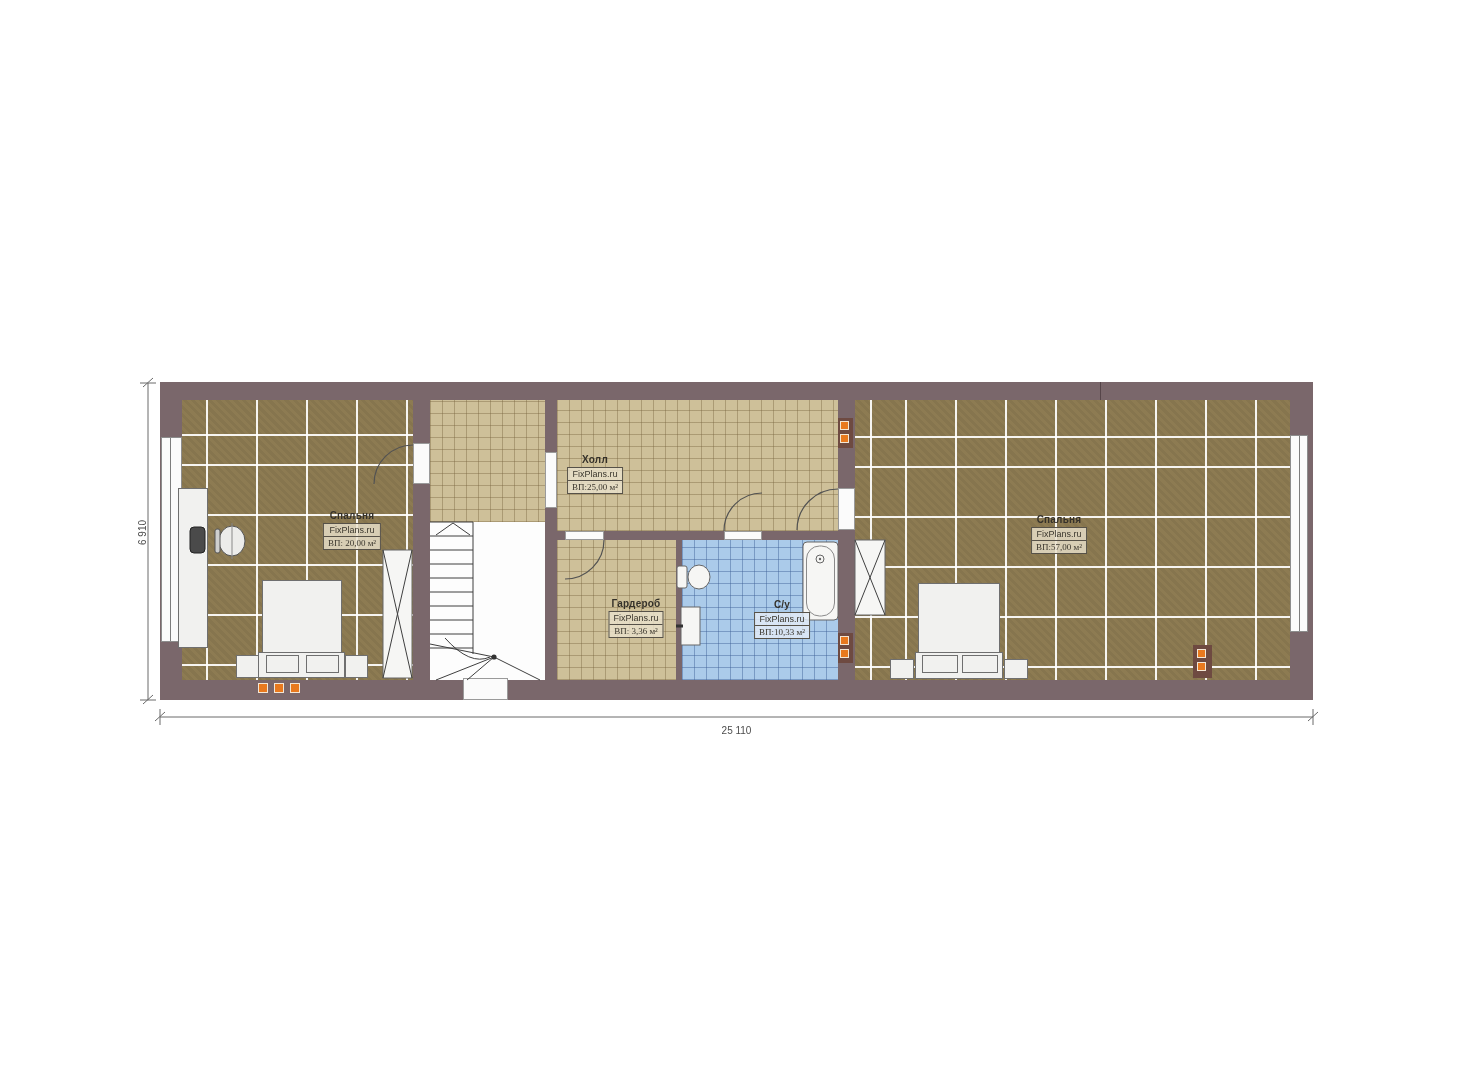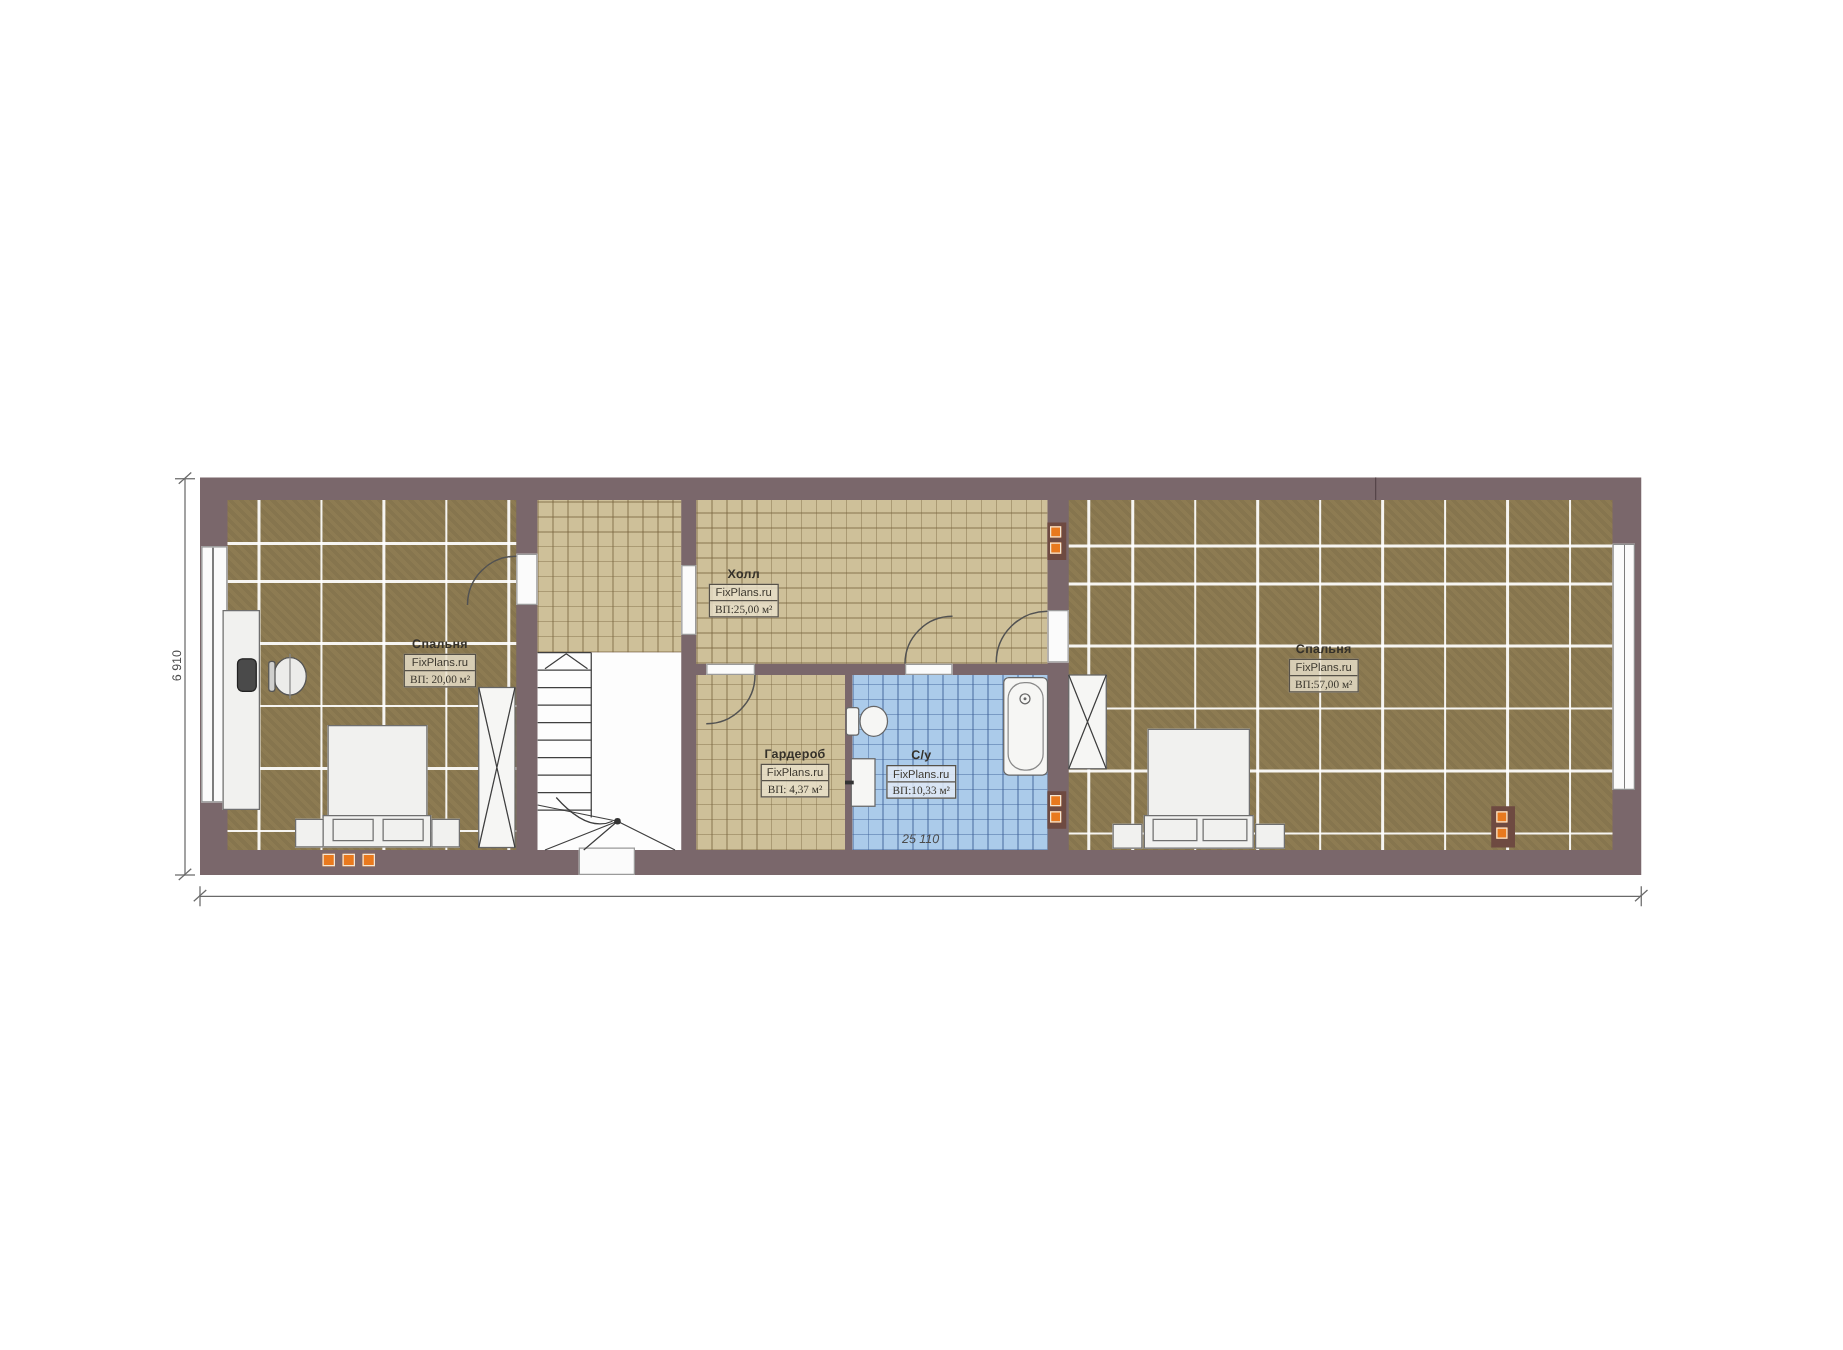--- a/index.html
+++ b/index.html
@@ -170,24 +170,24 @@
       <div class="rname">Холл</div>
       <div class="rbox">
         <div>FixPlans.ru</div>
         <div>ВП:25,00 м²</div>
       </div>
     </div>
     <div class="rlabel" style="left:476px;top:216px;">
       <div class="rname">Гардероб</div>
       <div class="rbox">
         <div>FixPlans.ru</div>
-        <div>ВП: 4,37 м²</div>
-      </div>
-    </div>
-    <div class="rlabel" style="left:577px;top:217px;">
+        <div>ВП: 3,36 м²</div>
+      </div>
+    </div>
+    <div class="rlabel" style="left:622px;top:217px;">
       <div class="rname">С/у</div>
       <div class="rbox blue">
         <div>FixPlans.ru</div>
         <div>ВП:10,33 м²</div>
       </div>
     </div>
     <div class="rlabel" style="left:899px;top:132px;">
       <div class="rname">Спальня</div>
       <div class="rbox">
         <div>FixPlans.ru</div>
@@ -196,21 +196,21 @@
     </div>
   </div>
 
   <svg style="left:152px;top:705px;" width="1168" height="22">
     <line class="dimln" x1="8" y1="12" x2="1161" y2="12"></line>
     <line class="dimln" x1="8" y1="4" x2="8" y2="20"></line>
     <line class="dimln" x1="1161" y1="4" x2="1161" y2="20"></line>
     <line class="dimln" x1="3" y1="16" x2="13" y2="7"></line>
     <line class="dimln" x1="1156" y1="16" x2="1166" y2="7"></line>
   </svg>
-  <div class="dim-label" style="left:700px;top:666px;width:73px;font-style:italic;">25 110</div>
+  <div class="dim-label" style="left:700px;top:725px;width:73px;">25 110</div>
 
   <svg style="left:137px;top:377px;" width="22" height="330">
     <line class="dimln" x1="11" y1="6" x2="11" y2="323"></line>
     <line class="dimln" x1="3" y1="6" x2="19" y2="6"></line>
     <line class="dimln" x1="3" y1="323" x2="19" y2="323"></line>
     <line class="dimln" x1="6" y1="10" x2="16" y2="1"></line>
     <line class="dimln" x1="6" y1="327" x2="16" y2="318"></line>
   </svg>
   <div class="dim-label" style="left:116px;top:527px;width:52px;transform:rotate(-90deg);">6 910</div>
 

